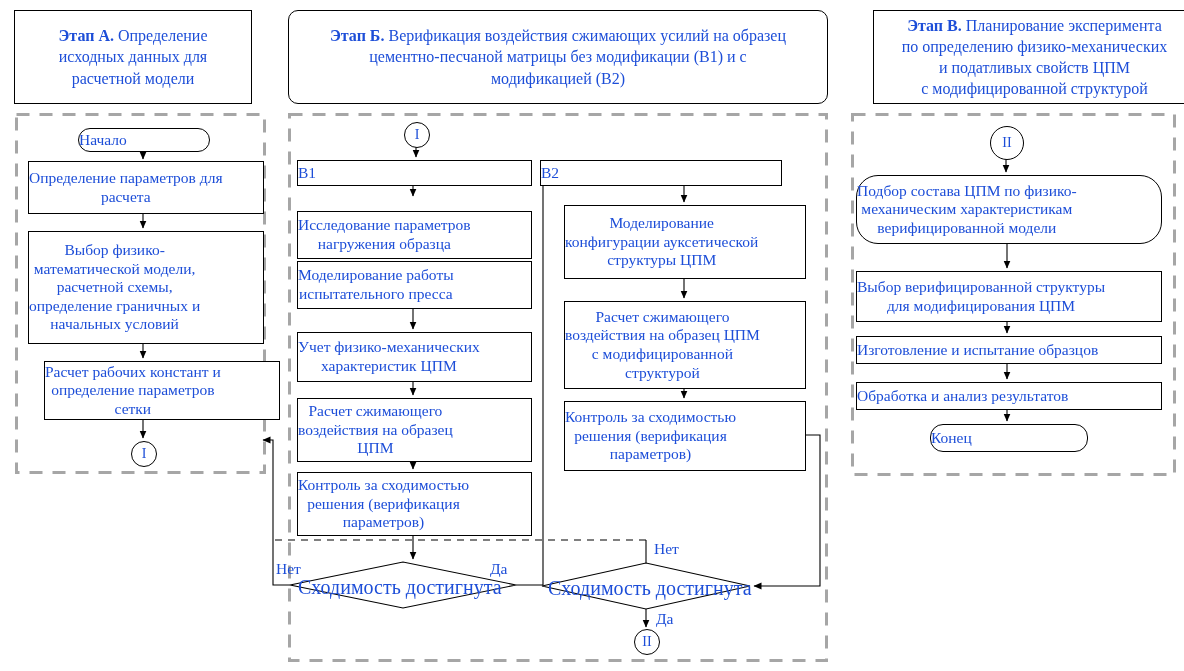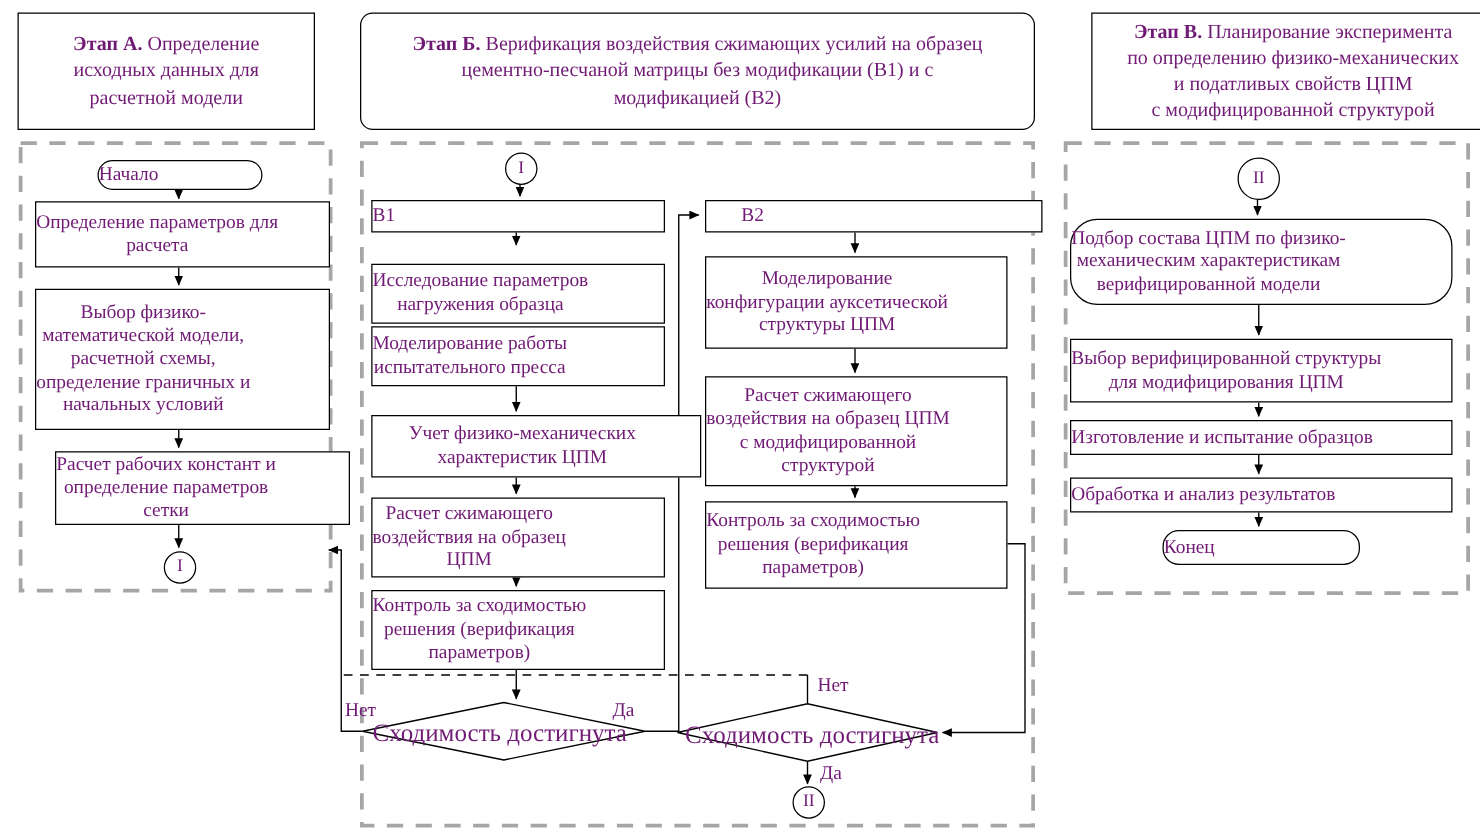--- a/index.html
+++ b/index.html
@@ -1,18 +1,18 @@
 <!DOCTYPE html>
 <html><head>
 <meta charset="utf-8">
 <style>
   html,body { margin:0; padding:0; background:#fff; }
   #canvas {
     position:relative; width:1184px; height:671px; background:#fff;
-    font-family:"Liberation Serif","DejaVu Serif",serif; color:#701a75;
+    font-family:"Liberation Serif","DejaVu Serif",serif; color:#1d4ed8;
     overflow:hidden;
   }
   #wires { position:absolute; left:0; top:0; }
   .hdr {
     position:absolute; border:1px solid #000; background:#fff;
     display:flex; align-items:center; justify-content:center;
     text-align:center; font-size:16px; line-height:1.32;
   }
   .hdr .t { white-space:pre-line; }
   .hdr .b { font-weight:bold; }
@@ -130,36 +130,36 @@
     <div class="t">В1</div>
   </div>
   <div class="box" style="left:297px;top:199px;width:233px;height:46px;margin-top:12px;">
     <div class="t">Исследование параметров
 нагружения образца</div>
   </div>
   <div class="box" style="left:297px;top:261px;width:233px;height:46px;">
     <div class="t">Моделирование работы
 испытательного пресса</div>
   </div>
-  <div class="box" style="left:297px;top:332px;width:233px;height:48px;padding-left:29px;">
+  <div class="box" style="left:297px;top:332px;width:233px;height:48px;">
     <div class="t">Учет физико-механических
 характеристик ЦПМ</div>
   </div>
   <div class="box" style="left:297px;top:398px;width:233px;height:62px;">
     <div class="t">Расчет сжимающего
 воздействия на образец
 ЦПМ</div>
   </div>
   <div class="box" style="left:297px;top:472px;width:233px;height:62px;">
     <div class="t">Контроль за сходимостью
 решения (верификация
 параметров)</div>
   </div>
 
-  <div class="box" style="left:564px;top:160px;width:240px;height:24px;padding-left:28px;">
+  <div class="box" style="left:540px;top:160px;width:240px;height:24px;">
     <div class="t">В2</div>
   </div>
   <div class="box" style="left:564px;top:205px;width:240px;height:72px;">
     <div class="t">Моделирование
 конфигурации ауксетической
 структуры ЦПМ</div>
   </div>
   <div class="box" style="left:564px;top:301px;width:240px;height:86px;">
     <div class="t">Расчет сжимающего
 воздействия на образец ЦПМ

